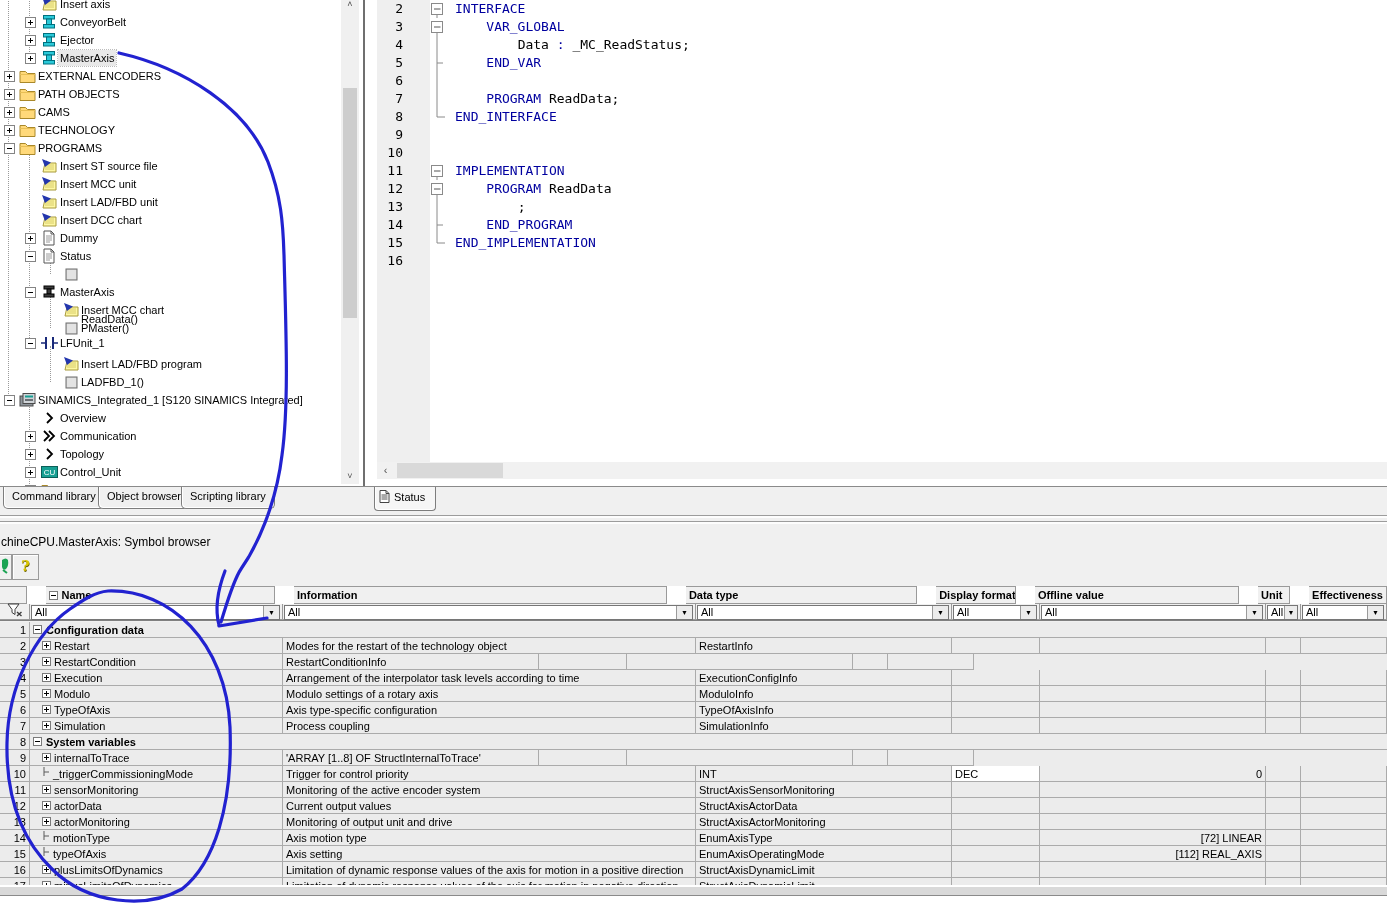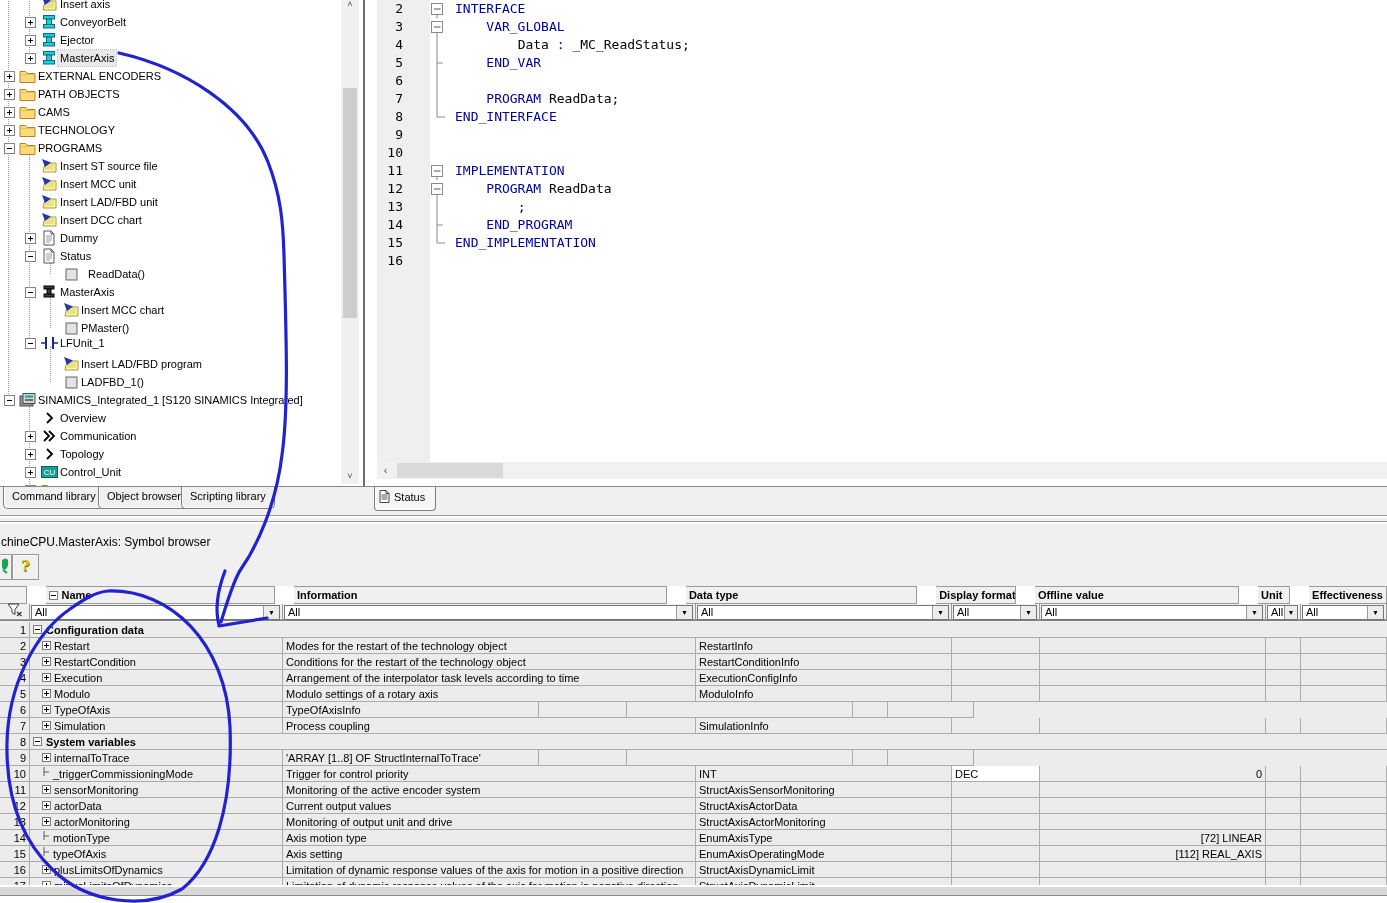--- a/index.html
+++ b/index.html
@@ -207,21 +207,21 @@
             <path d="M10,1 v3 h3" fill="none" stroke="#555"></path>
             <path d="M5,6 h6 M5,8 h6 M5,10 h6 M5,12 h4" stroke="#9a9a9a"></path>
           </svg></span>
         <span class="lbl" style="left: 58px;">Status</span>
       </div>
       <div class="trow" style="top: 265px;">
         <span class="ticon" style="left: 63px;"><svg width="17" height="16" viewBox="0 0 17 16">
             <rect x="3" y="3" width="11" height="11" fill="#cfcfcf" stroke="#6e6e6e"></rect>
             <rect x="4" y="4" width="9" height="9" fill="#e3e3e3" stroke="none"></rect>
           </svg></span>
-        <span class="lbl" style="left: 86px;">ReadData()</span>
+        <span class="lbl" style="left: 79px; margin-top: 45px;">ReadData()</span>
       </div>
       <div class="trow" style="top: 283px;">
         <span class="ebox" style="left: 25px;"></span>
         <span class="ticon" style="left: 41px;"><svg width="17" height="16" viewBox="0 0 17 16">
             <g fill="#3c3c3c" stroke="#000">
               <rect x="3" y="2" width="10" height="3"></rect>
               <rect x="6" y="5" width="4" height="5"></rect>
               <rect x="3" y="10" width="10" height="3"></rect>
             </g>
           </svg></span>
@@ -559,23 +559,20 @@
         <div class="cell numc" style="width: 30px;">3</div>
         <div class="cell namec" style="width: 253px;">
           <span style="width: 6px; flex: 0 0 auto;"></span>
           <span><svg width="9" height="9" viewBox="0 0 9 9" style="flex:none">
               <rect x="0.5" y="0.5" width="8" height="8" fill="#fff" stroke="#7a7a7a"></rect>
               <path d="M2,4.5 H7" stroke="#000"></path>
               <path d="M4.5,2 V7" stroke="#000"></path>
             </svg></span>
           <span>RestartCondition</span>
         </div>
-        <div class="cell" style="width: 413px;">
-          <span>Conditions for the restart of the technology object</span>
-        </div>
         <div class="cell" style="width: 256px;">
           <span>RestartConditionInfo</span>
         </div>
         <div class="cell" style="width: 88px;"></div>
         <div class="cell right" style="width: 226px;"></div>
         <div class="cell" style="width: 35px;"></div>
         <div class="cell" style="width: 86px;"></div>
       </div>
       <div class="grow" style="top: 48px;">
         <div class="cell numc" style="width: 30px;">4</div>
@@ -624,20 +621,23 @@
       <div class="grow" style="top: 80px;">
         <div class="cell numc" style="width: 30px;">6</div>
         <div class="cell namec" style="width: 253px;">
           <span style="width: 6px; flex: 0 0 auto;"></span>
           <span><svg width="9" height="9" viewBox="0 0 9 9" style="flex:none">
               <rect x="0.5" y="0.5" width="8" height="8" fill="#fff" stroke="#7a7a7a"></rect>
               <path d="M2,4.5 H7" stroke="#000"></path>
               <path d="M4.5,2 V7" stroke="#000"></path>
             </svg></span>
           <span>TypeOfAxis</span>
+        </div>
+        <div class="cell" style="width: 413px;">
+          <span>Axis type-specific configuration</span>
         </div>
         <div class="cell" style="width: 256px;">
           <span>TypeOfAxisInfo</span>
         </div>
         <div class="cell" style="width: 88px;"></div>
         <div class="cell right" style="width: 226px;"></div>
         <div class="cell" style="width: 35px;"></div>
         <div class="cell" style="width: 86px;"></div>
       </div>
       <div class="grow" style="top: 96px;">

